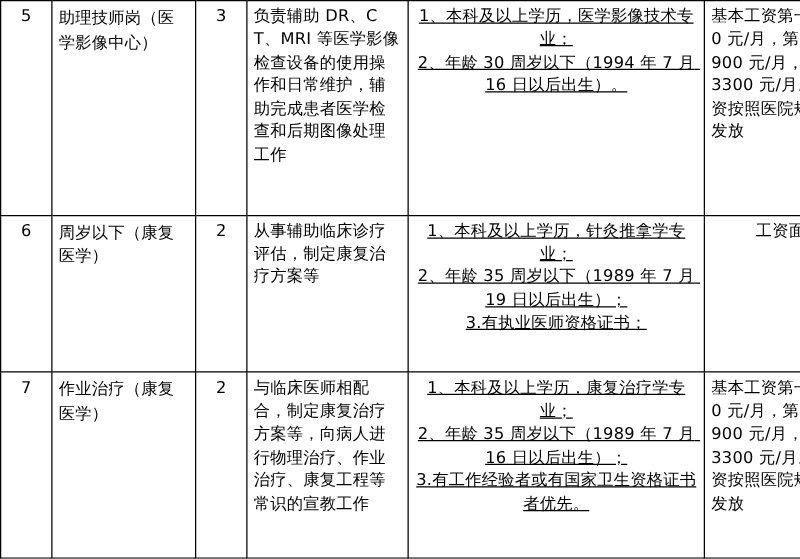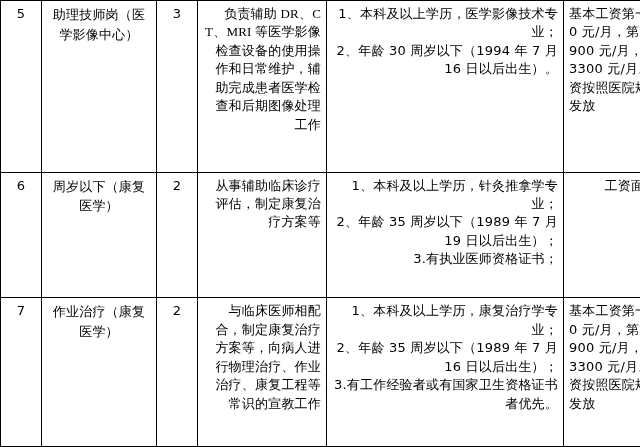--- a/index.html
+++ b/index.html
@@ -28,38 +28,38 @@
     line-height: 1.42;
     letter-spacing: 0.2px;
   }
   td.col-index {
     width: 30px;
     text-align: center;
     vertical-align: middle;
   }
   td.col-post {
     width: 104px;
-    text-align: center;
+    text-align: left;
     vertical-align: middle;
     padding-left: 6px;
     padding-right: 6px;
   }
   td.col-count {
     width: 30px;
     text-align: center;
     vertical-align: middle;
   }
   td.col-duty {
     width: 118px;
-    text-align: right;
-    font-family: Liberation Serif, serif;
+    text-align: left;
   }
   td.col-req {
     width: 226px;
-    text-align: right;
+    text-align: center;
+    text-decoration: underline;
   }
   td.col-salary {
     width: 124px;
     text-align: left;
   }
   td.col-salary.center-note {
     text-align: center;
     vertical-align: middle;
   }
   .cell-text {

